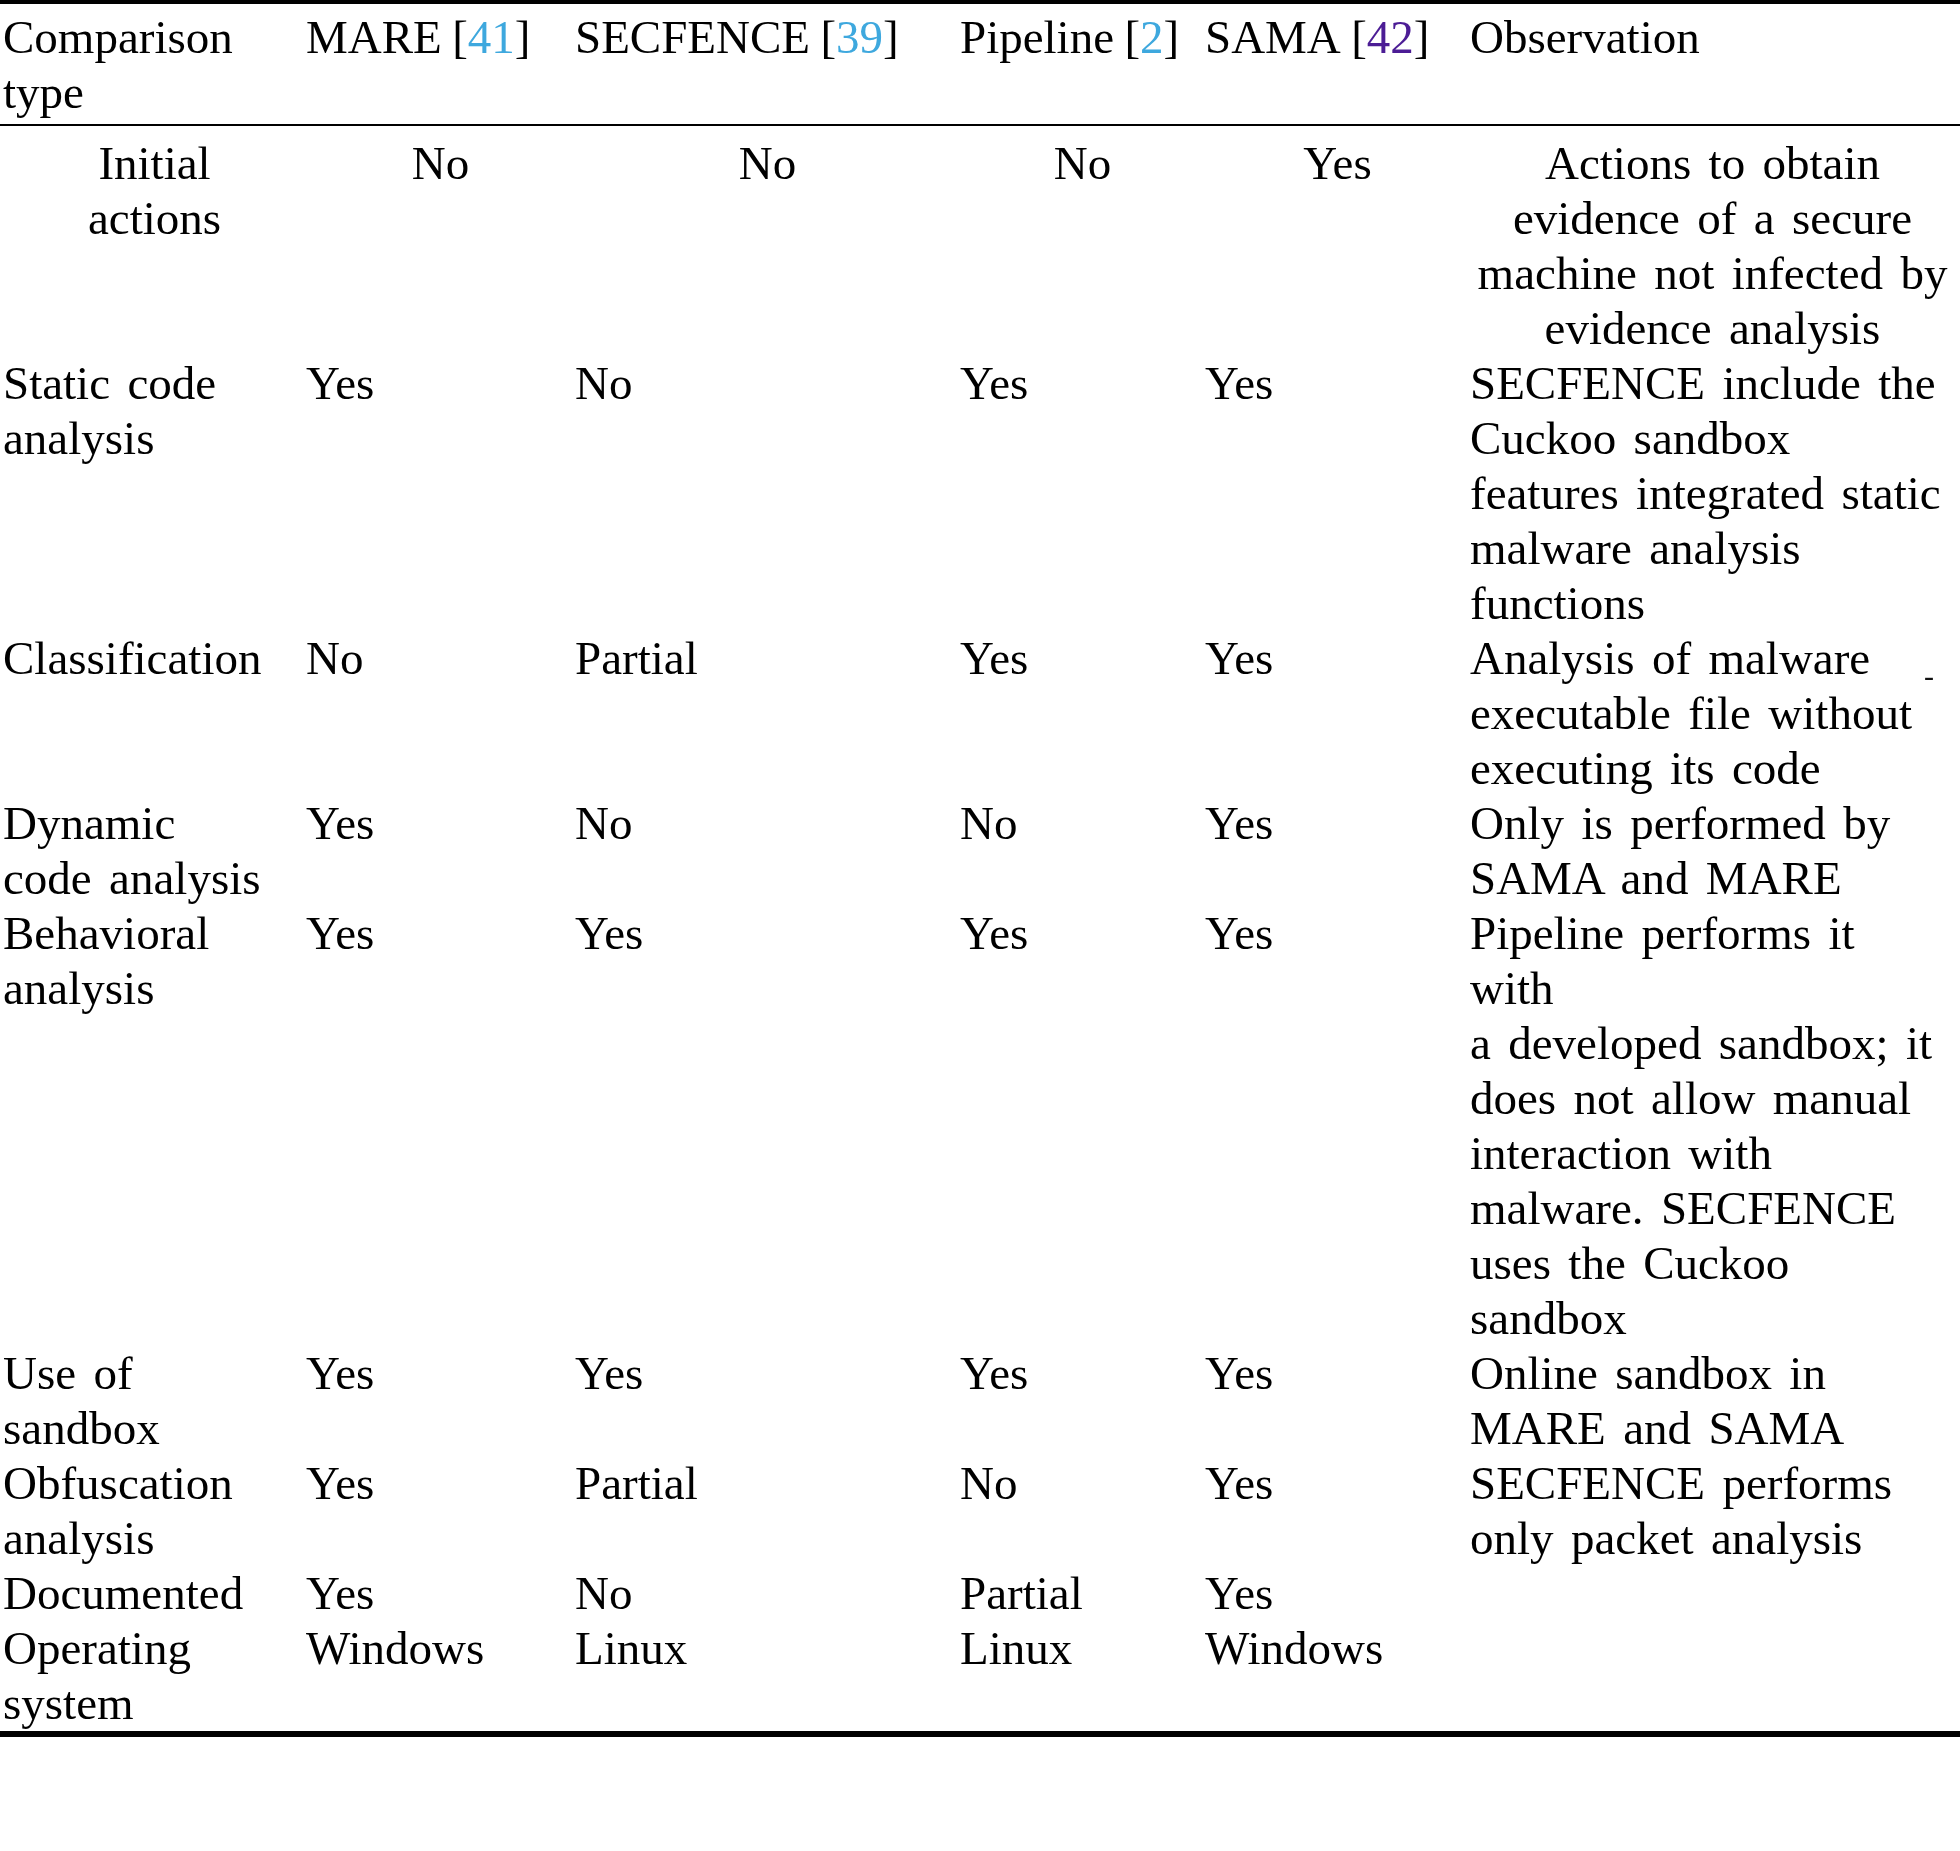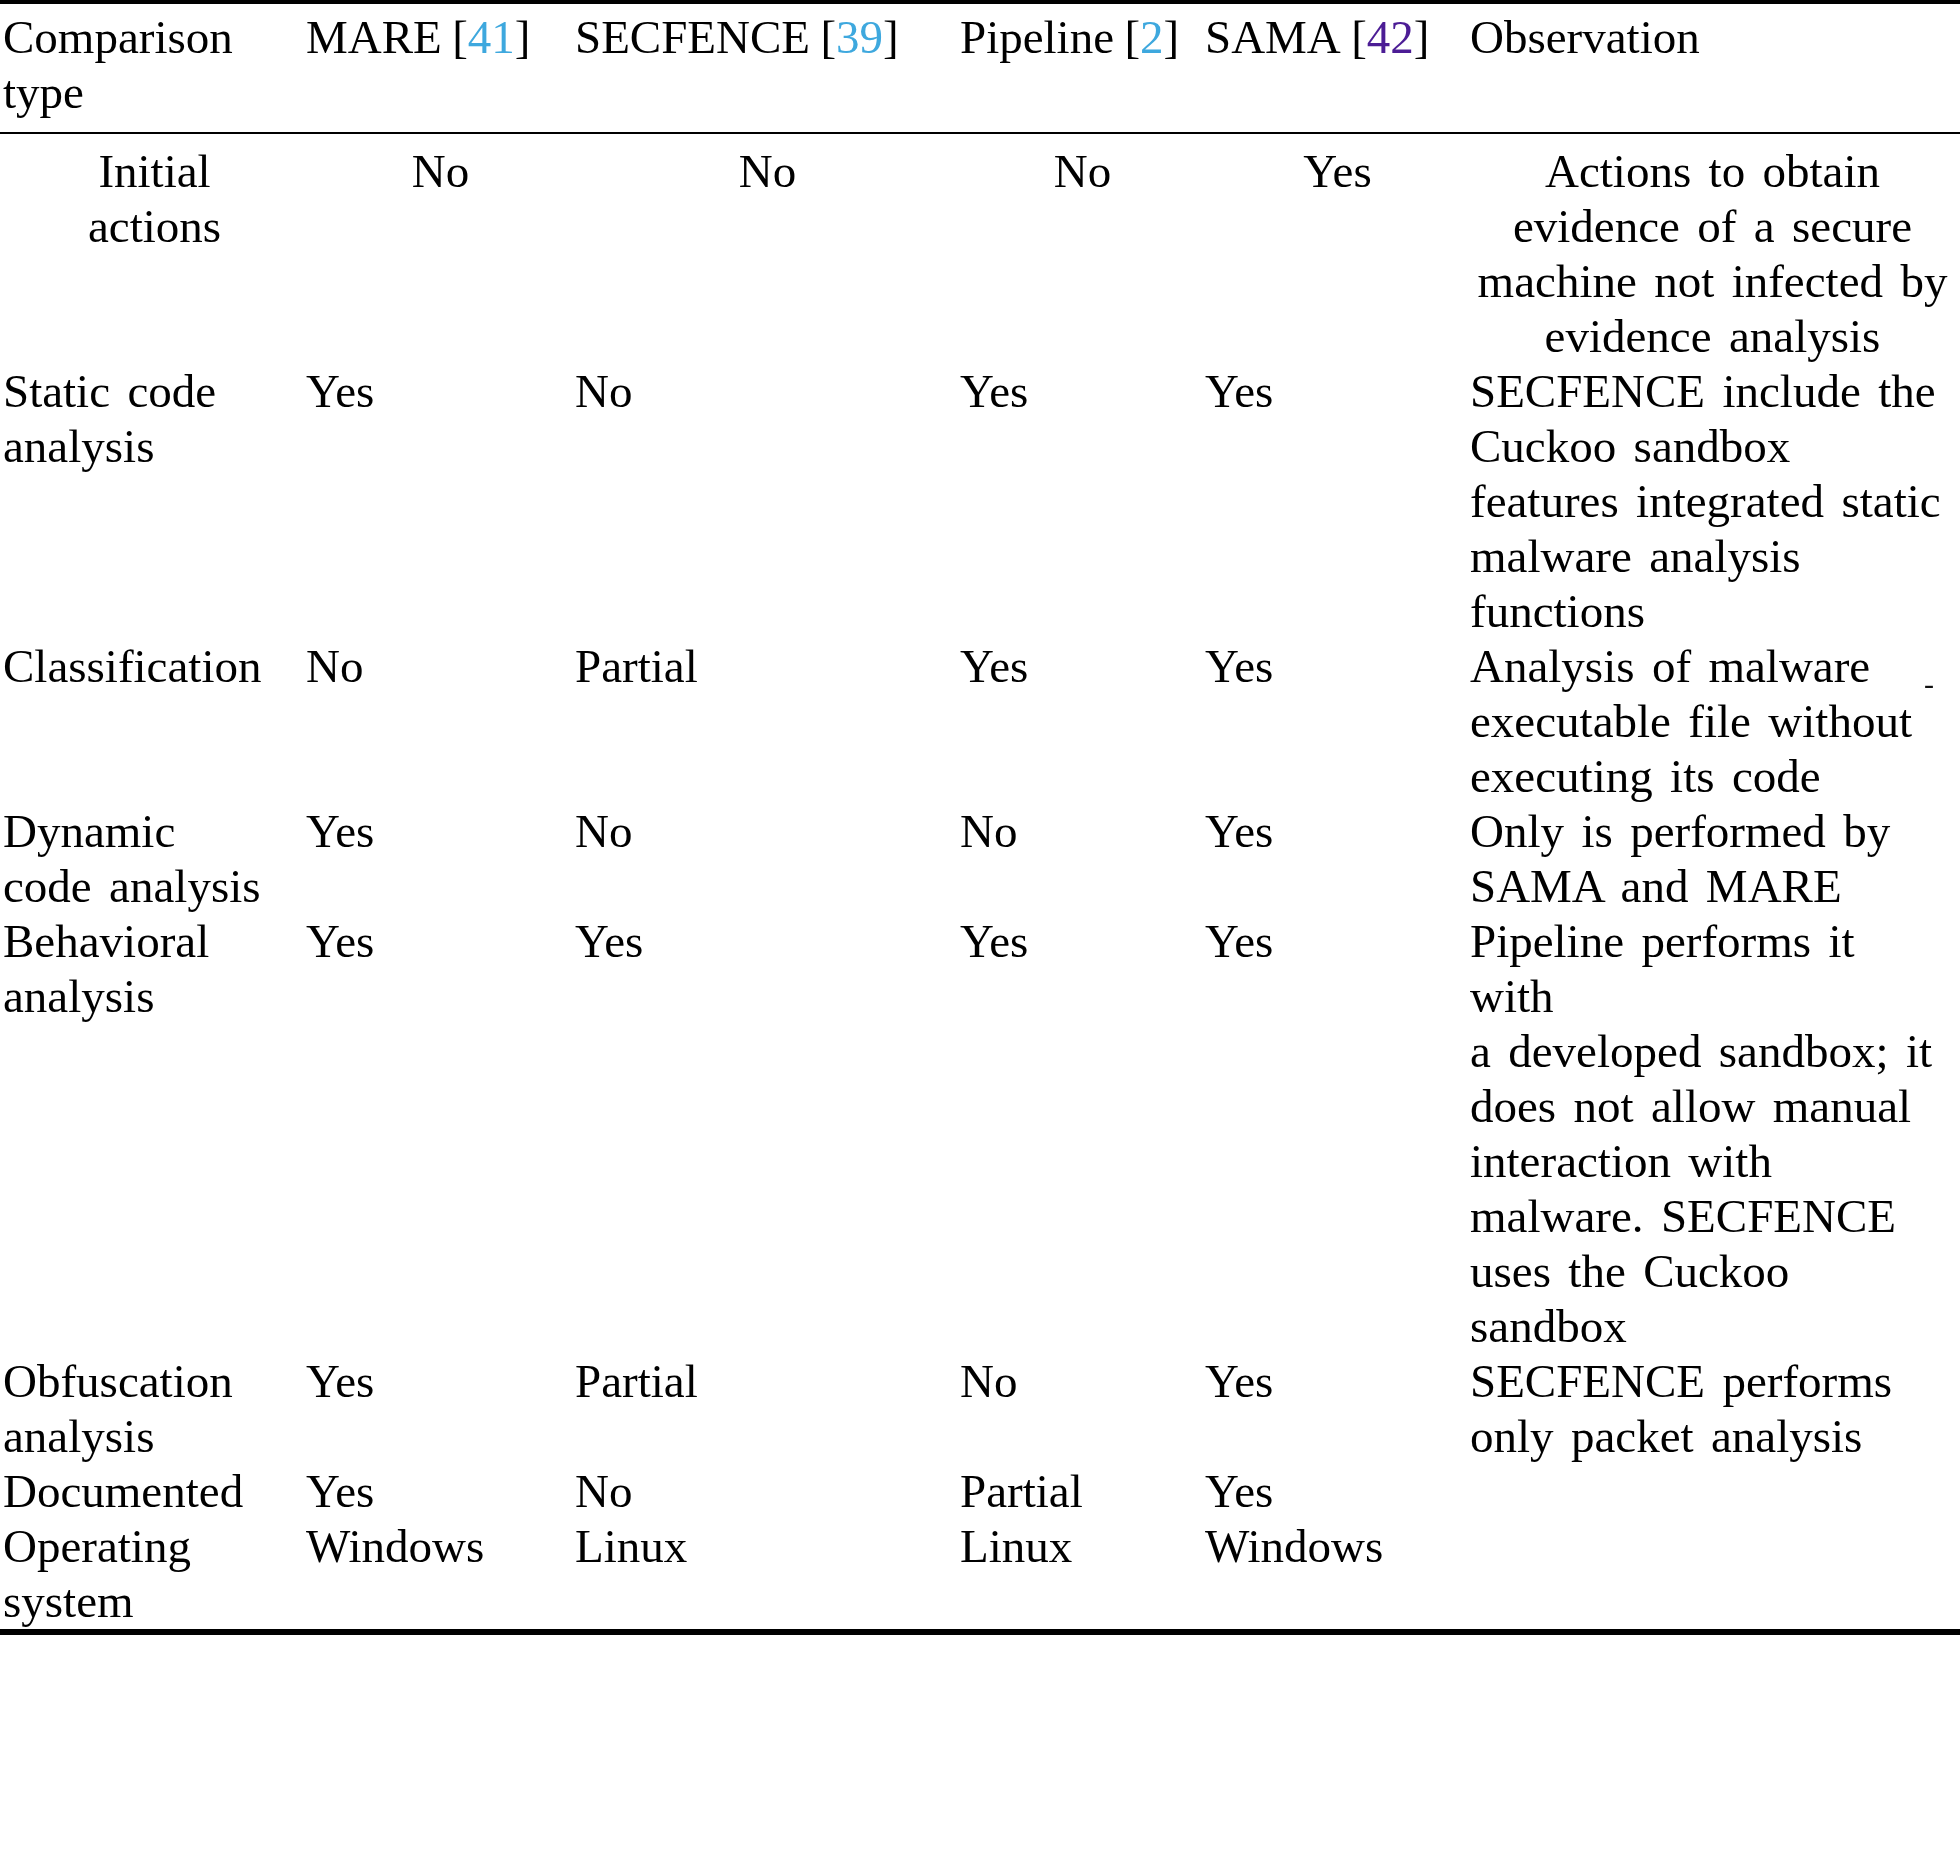--- a/index.html
+++ b/index.html
@@ -33,21 +33,21 @@
 
   th, td {
     padding: 0;
     vertical-align: top;
     text-align: left;
     font-weight: normal;
   }
   thead th {
     border-bottom: 2px solid #000;
     padding-top: 6px;
-    padding-bottom: 12px;
+    padding-bottom: 4px;
   }
   th.c-type, td.c-type { padding-left: 3px; }
   td.c-obs, th.c-obs { padding-right: 5px; position: relative; }
 
   tbody tr:first-child td { padding-top: 10px; text-align: center; }
 
   .ln { display: block; }
   .cite { margin-left: 0.22em; }
 
   .stray-mark {
@@ -171,20 +171,34 @@
           <span class="ln">a developed sandbox; it</span>
           <span class="ln">does not allow manual</span>
           <span class="ln">interaction with</span>
           <span class="ln">malware. SECFENCE</span>
           <span class="ln">uses the Cuckoo</span>
           <span class="ln">sandbox</span>
         </td>
       </tr>
       <tr>
         <td class="c-type">
+          <span class="ln">Use of</span>
+          <span class="ln">sandbox</span>
+        </td>
+        <td class="c-val"><span>Yes</span></td>
+        <td class="c-val"><span>Yes</span></td>
+        <td class="c-val"><span>Yes</span></td>
+        <td class="c-val"><span>Yes</span></td>
+        <td class="c-obs">
+          <span class="ln">Online sandbox in</span>
+          <span class="ln">MARE and SAMA</span>
+        </td>
+      </tr>
+      <tr>
+        <td class="c-type">
           <span class="ln">Obfuscation</span>
           <span class="ln">analysis</span>
         </td>
         <td class="c-val"><span>Yes</span></td>
         <td class="c-val"><span>Partial</span></td>
         <td class="c-val"><span>No</span></td>
         <td class="c-val"><span>Yes</span></td>
         <td class="c-obs">
           <span class="ln">SECFENCE performs</span>
           <span class="ln">only packet analysis</span>

